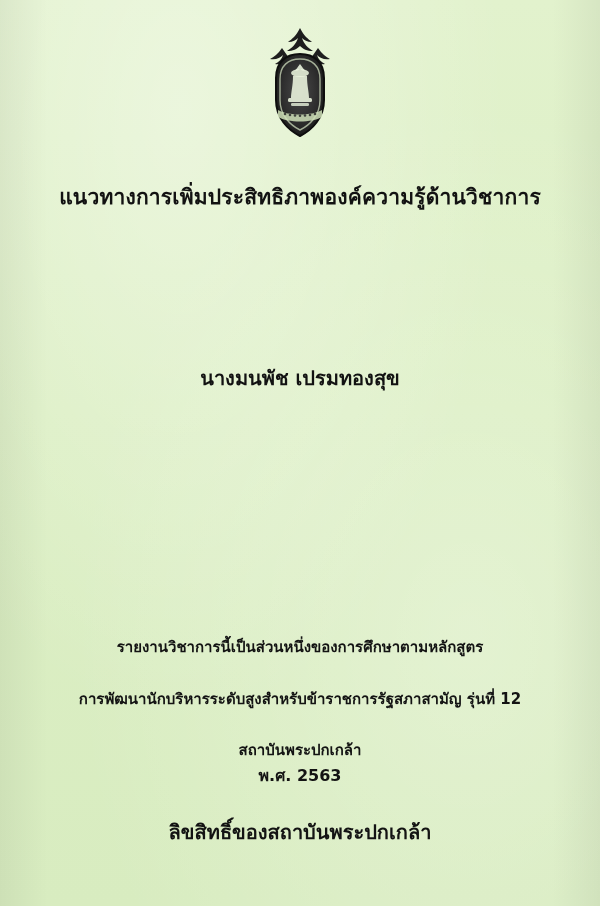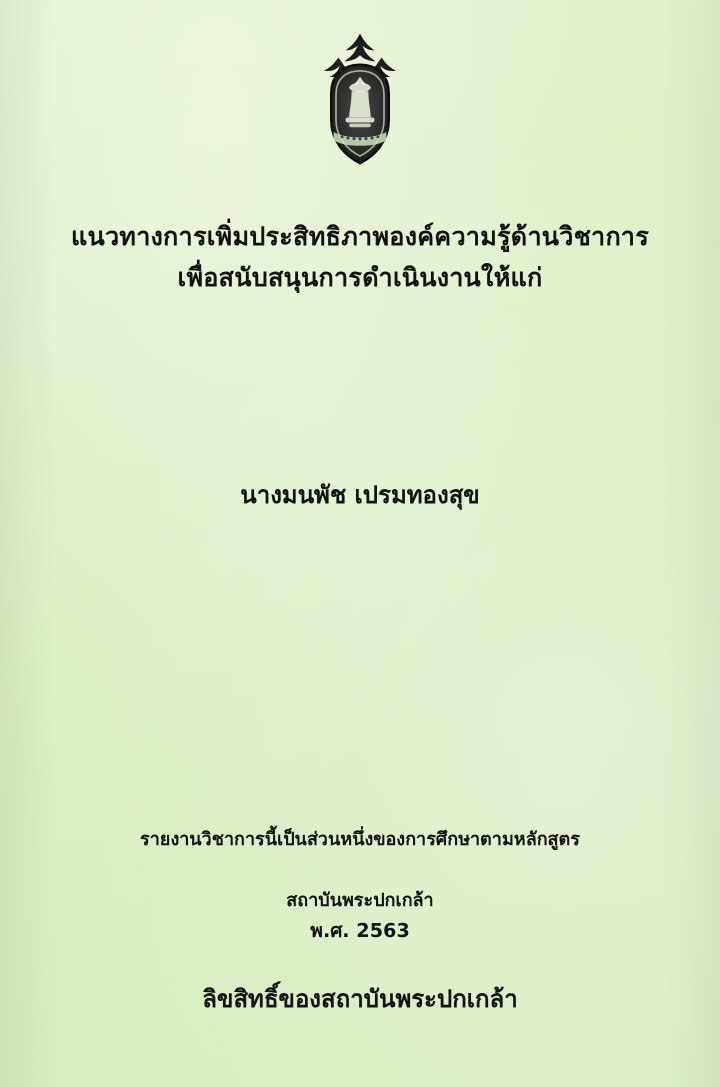--- a/index.html
+++ b/index.html
@@ -141,28 +141,28 @@
             <circle cx="48" cy="89.7" r="1.3"></circle>
           <circle cx="53" cy="89.5" r="1.3"></circle>
             <circle cx="58" cy="89" r="1.3"></circle>
           <circle cx="63" cy="88" r="1.3"></circle>
         </g>
       </svg>
     </div>
 
     <div class="title-block">
       <div class="title-line">แนวทางการเพิ่มประสิทธิภาพองค์ความรู้ด้านวิชาการ</div>
-      <div class="title-line">เพื่อสนับสนุนการดำเนินงานให้แก่</div>
     </div>
 
     <div class="author-block">
       <div class="author-name">นางมนพัช  เปรมทองสุข</div>
     </div>
 
     <div class="statement-block">
       <div class="statement-line">รายงานวิชาการนี้เป็นส่วนหนึ่งของการศึกษาตามหลักสูตร</div>
+      <div class="statement-line">การพัฒนานักบริหารระดับสูงสำหรับข้าราชการรัฐสภาสามัญ รุ่นที่ 12</div>
       <div class="statement-line">สถาบันพระปกเกล้า</div>
       <div class="statement-line year">พ.ศ. 2563</div>
       <div class="statement-line copyright">ลิขสิทธิ์ของสถาบันพระปกเกล้า</div>
     </div>
 
   </div>
 </div>
 
 </body></html>

